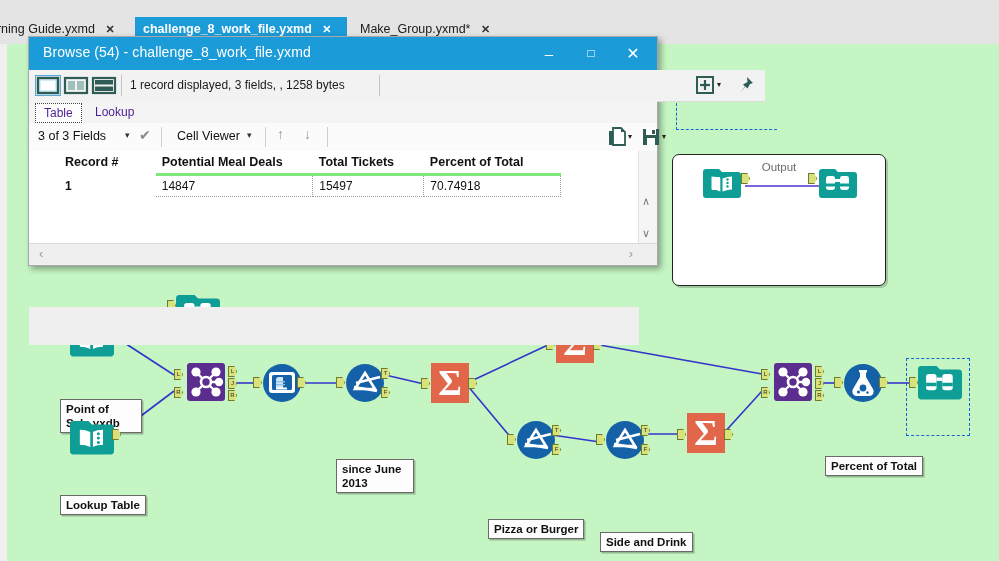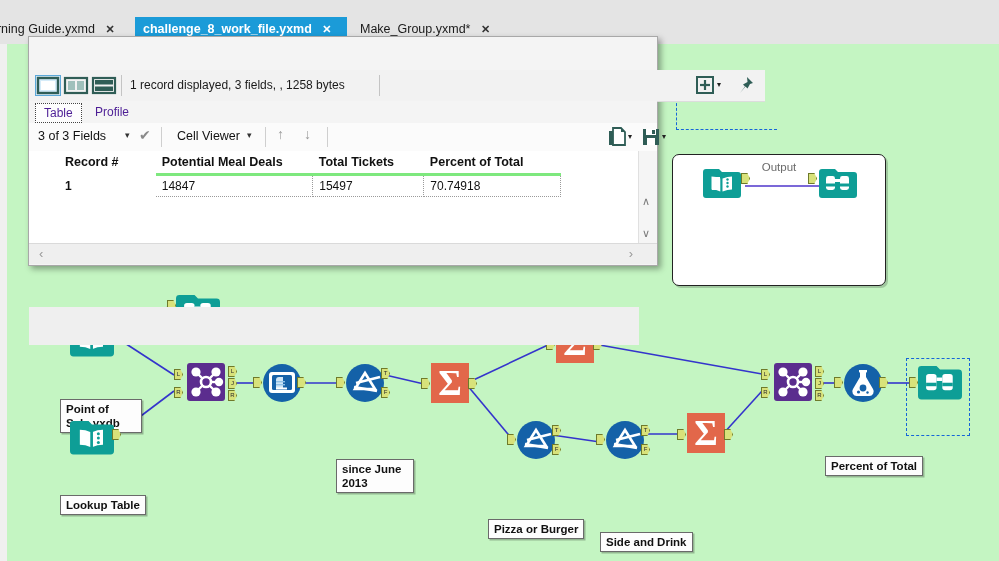--- a/index.html
+++ b/index.html
@@ -449,20 +449,26 @@
       <rect x="16" y="13" width="5" height="3" fill="#fff"></rect>
     </svg>
   </div>
 
 </div>
 
 <div id="canvas-left-edge"></div>
 
 <div id="browse-window">
 
+  <div id="browse-titlebar">
+    <div id="browse-title">Browse (54) - challenge_8_work_file.yxmd</div>
+    <div class="winbtn" id="btn-min">–</div>
+    <div class="winbtn" id="btn-max">□</div>
+    <div class="winbtn" id="btn-close">✕</div>
+  </div>
 
   <div id="browse-toolbar">
     <div class="layoutbtn sel" id="lb1">
       <svg width="24" height="19" viewBox="0 0 24 19">
           <rect x="2" y="2" width="20" height="15" fill="none" stroke="#2f5d56" stroke-width="2.4"></rect>
           <rect x="5" y="5" width="14" height="9" fill="#fff"></rect>
         </svg>
     </div>
     <div class="layoutbtn" id="lb2">
       <svg width="26" height="21" viewBox="0 0 26 21">
@@ -491,21 +497,21 @@
     </div>
     <div id="btn-pin">
       <svg width="20" height="20" viewBox="0 0 20 20">
         <path d="M12 2 l6 6 l-3 1 l-2.5 4.5 l-2 -2 l-5.5 6.5 l5 -6.5 l-2 -2 l4.5 -2.5 z" fill="#2f5d56"></path>
       </svg>
     </div>
   </div>
 
   <div id="tabrow">
     <div class="vtab active" id="vtab-table">Table</div>
-    <div class="vtab" id="vtab-profile">Profile</div>
+    <div class="vtab" id="vtab-profile">Lookup</div>
   </div>
 
   <div id="fieldbar">
     <div id="fields-label">3 of 3 Fields</div>
     <div id="fields-caret">▾</div>
     <div id="fields-check">✔</div>
     <div id="fieldbar-sep1"></div>
     <div id="cellviewer-label">Cell Viewer</div>
     <div id="cellviewer-caret">▾</div>
     <div id="fieldbar-sep2"></div>

